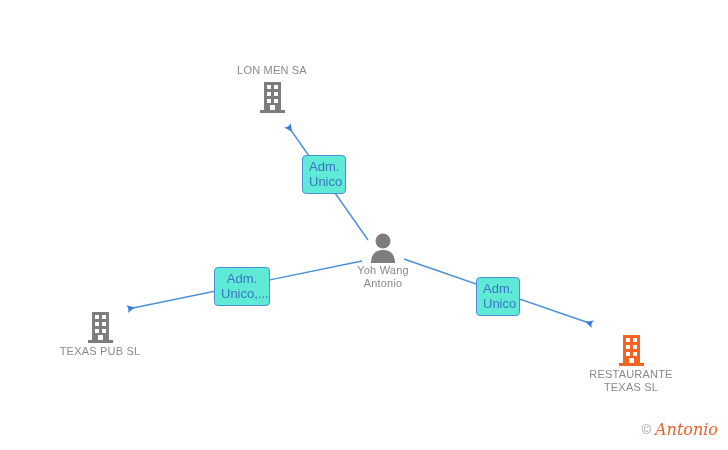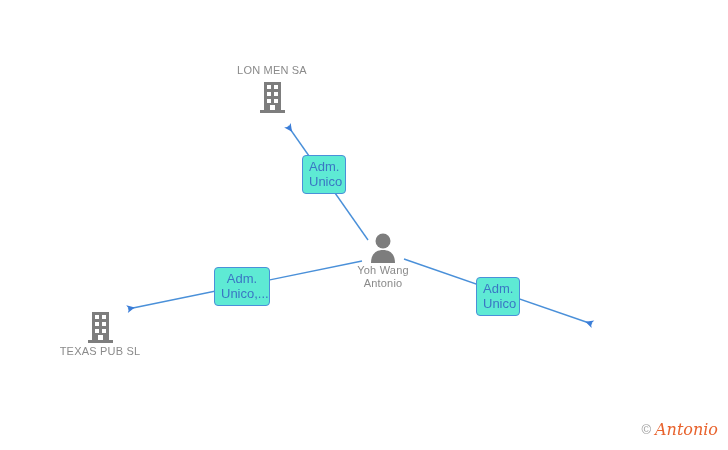--- a/index.html
+++ b/index.html
@@ -153,20 +153,37 @@
         <rect x="18" y="11" width="4" height="4" fill="#ffffff"></rect>
         <rect x="11" y="18" width="4" height="4" fill="#ffffff"></rect>
         <rect x="18" y="18" width="4" height="4" fill="#ffffff"></rect>
         <rect x="14" y="24" width="5" height="5" fill="#ffffff"></rect>
         <rect x="4" y="29" width="25" height="3" fill="#7d7d7d"></rect>
       </svg>
     </span>
     <span class="node-label">TEXAS PUB SL</span>
   </div>
 
+  <div class="node" style="left:631px; top:334px;">
+    <span class="node-icon">
+      <svg width="32" height="34" viewBox="0 0 32 34" xmlns="http://www.w3.org/2000/svg">
+        <rect x="8" y="1" width="17" height="28" fill="#f26422"></rect>
+        <rect x="11" y="4" width="4" height="4" fill="#ffffff"></rect>
+        <rect x="18" y="4" width="4" height="4" fill="#ffffff"></rect>
+        <rect x="11" y="11" width="4" height="4" fill="#ffffff"></rect>
+        <rect x="18" y="11" width="4" height="4" fill="#ffffff"></rect>
+        <rect x="11" y="18" width="4" height="4" fill="#ffffff"></rect>
+        <rect x="18" y="18" width="4" height="4" fill="#ffffff"></rect>
+        <rect x="14" y="24" width="5" height="5" fill="#ffffff"></rect>
+        <rect x="4" y="29" width="25" height="3" fill="#f26422"></rect>
+      </svg>
+    </span>
+    <span class="node-label">RESTAURANTE
+TEXAS SL</span>
+  </div>
 
   <div class="rel-label" style="left:302px; top:155px; width:44px;">Adm.
 Unico</div>
 
   <div class="rel-label" style="left:214px; top:267px; width:56px;">Adm.
 Unico,...</div>
 
   <div class="rel-label" style="left:476px; top:277px; width:44px;">Adm.
 Unico</div>
 

